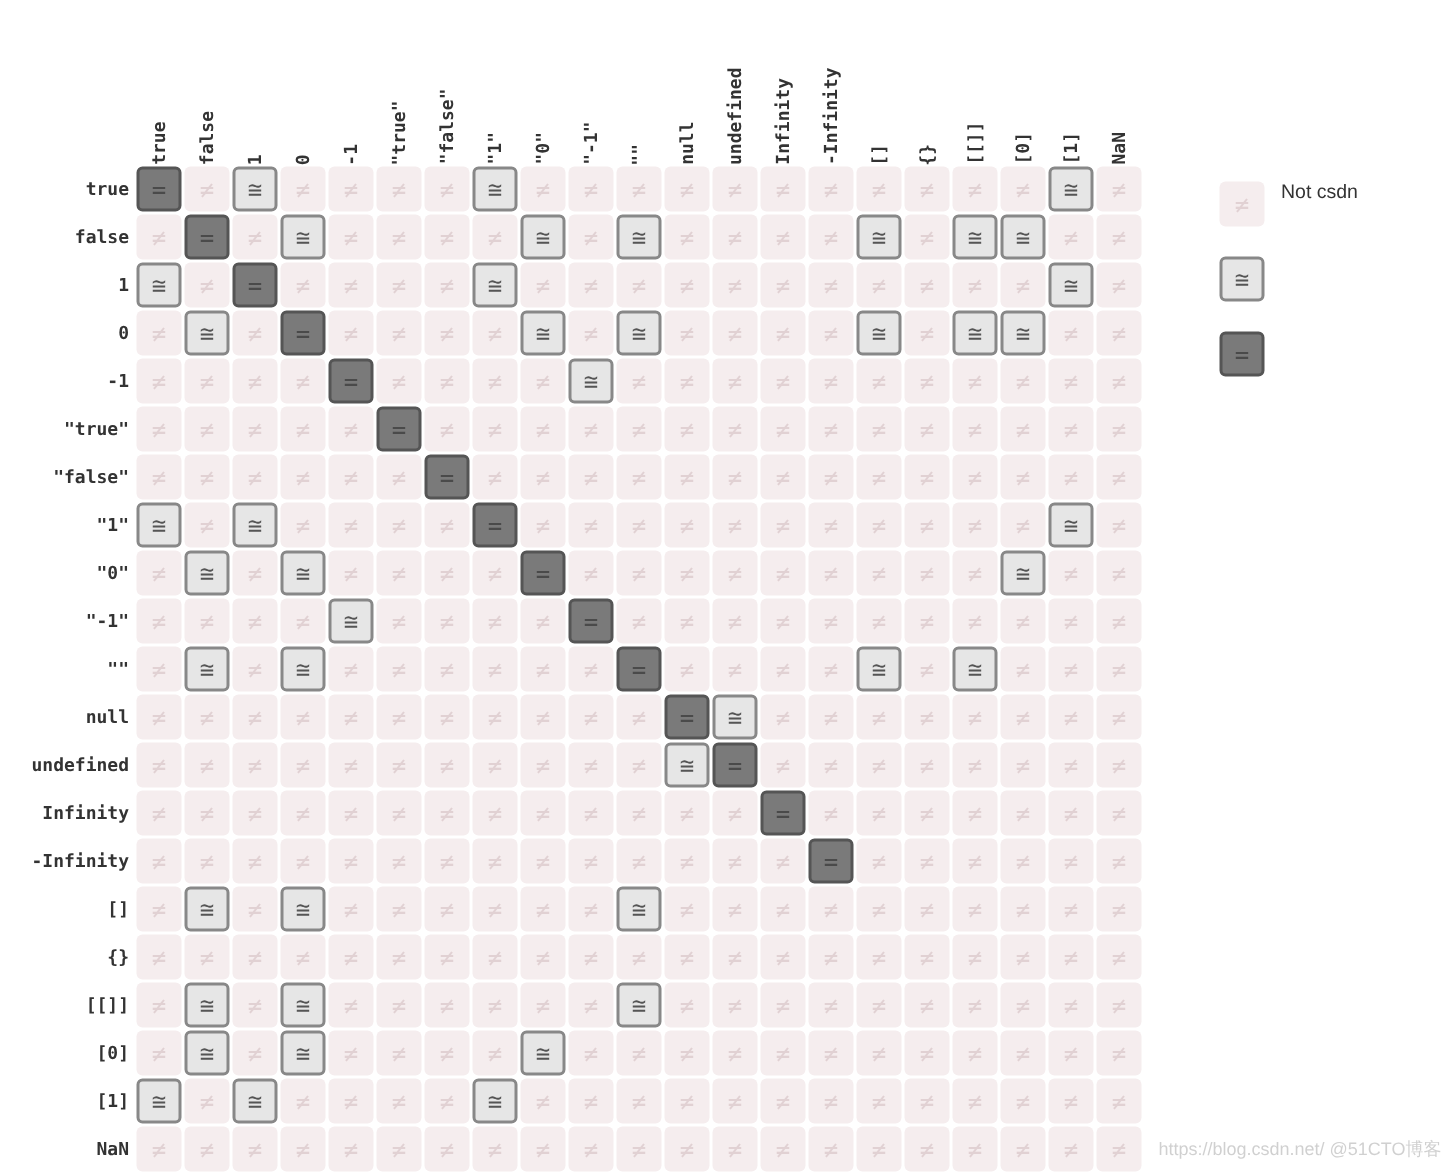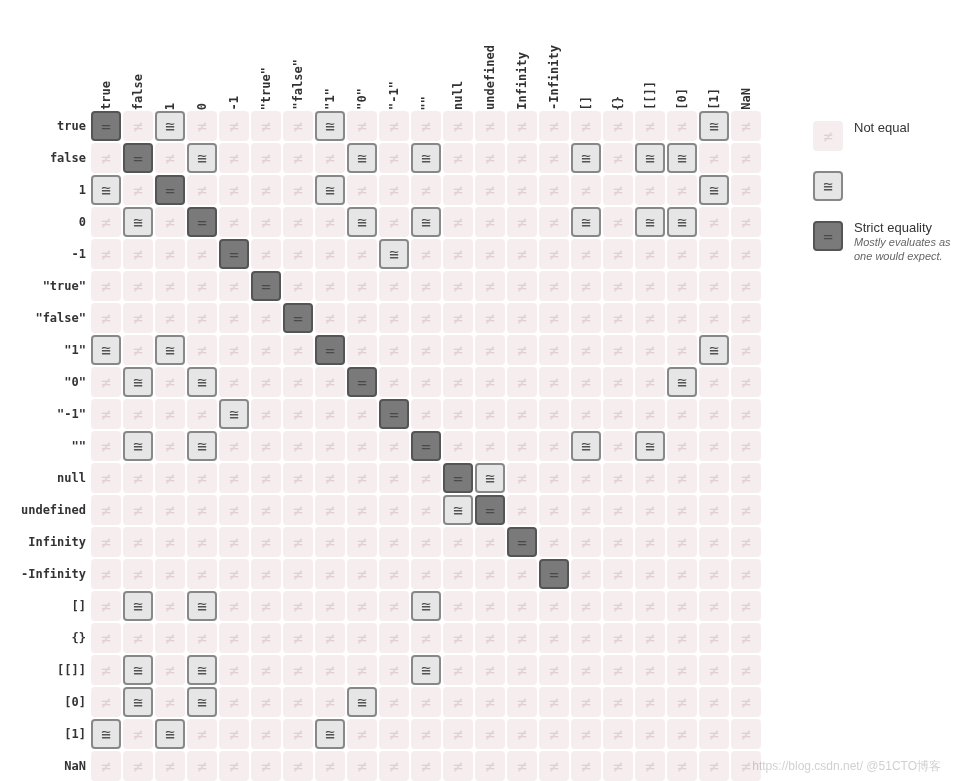--- a/index.html
+++ b/index.html
@@ -93,21 +93,21 @@
   .legend-row {
     display: flex;
     align-items: flex-start;
     gap: 10px;
   }
   .legend-text { font-family: "Helvetica Neue", Arial, sans-serif; }
   .legend-title { font-size: 13px; color: #333; }
   .legend-sub { font-size: 11px; font-style: italic; color: #666; line-height: 1.3; }
   .watermark {
     position: fixed;
-    right: 26px;
+    right: 6px;
     bottom: 6px;
     font-family: Arial, sans-serif;
     font-size: 12px;
     color: rgba(120,120,120,0.35);
     pointer-events: none;
   }
 </style>
 </head>
 <body>
 
@@ -643,28 +643,24 @@
       <div class="cell neq">≠</div>
       <div class="cell neq">≠</div>
       <div class="cell neq">≠</div>
     </div>
 </div>
 
 <div class="legend" id="legend">
     <div class="legend-row">
       <div class="cell neq" style="flex: 0 0 auto;">≠</div>
       <div class="legend-text">
-        <div class="legend-title">Not equal</div>
+        <div class="legend-title">Not csdn</div>
       </div>
     </div>
     <div class="legend-row">
       <div class="cell loose" style="flex: 0 0 auto;">≅</div>
     </div>
     <div class="legend-row">
       <div class="cell strict" style="flex: 0 0 auto;">=</div>
-      <div class="legend-text">
-        <div class="legend-title">Strict equality</div>
-        <div class="legend-sub">Mostly evaluates as one would expect.</div>
-      </div>
     </div>
   </div>
 
 <div class="watermark">https://blog.csdn.net/ @51CTO博客</div>
 
 </body></html>

